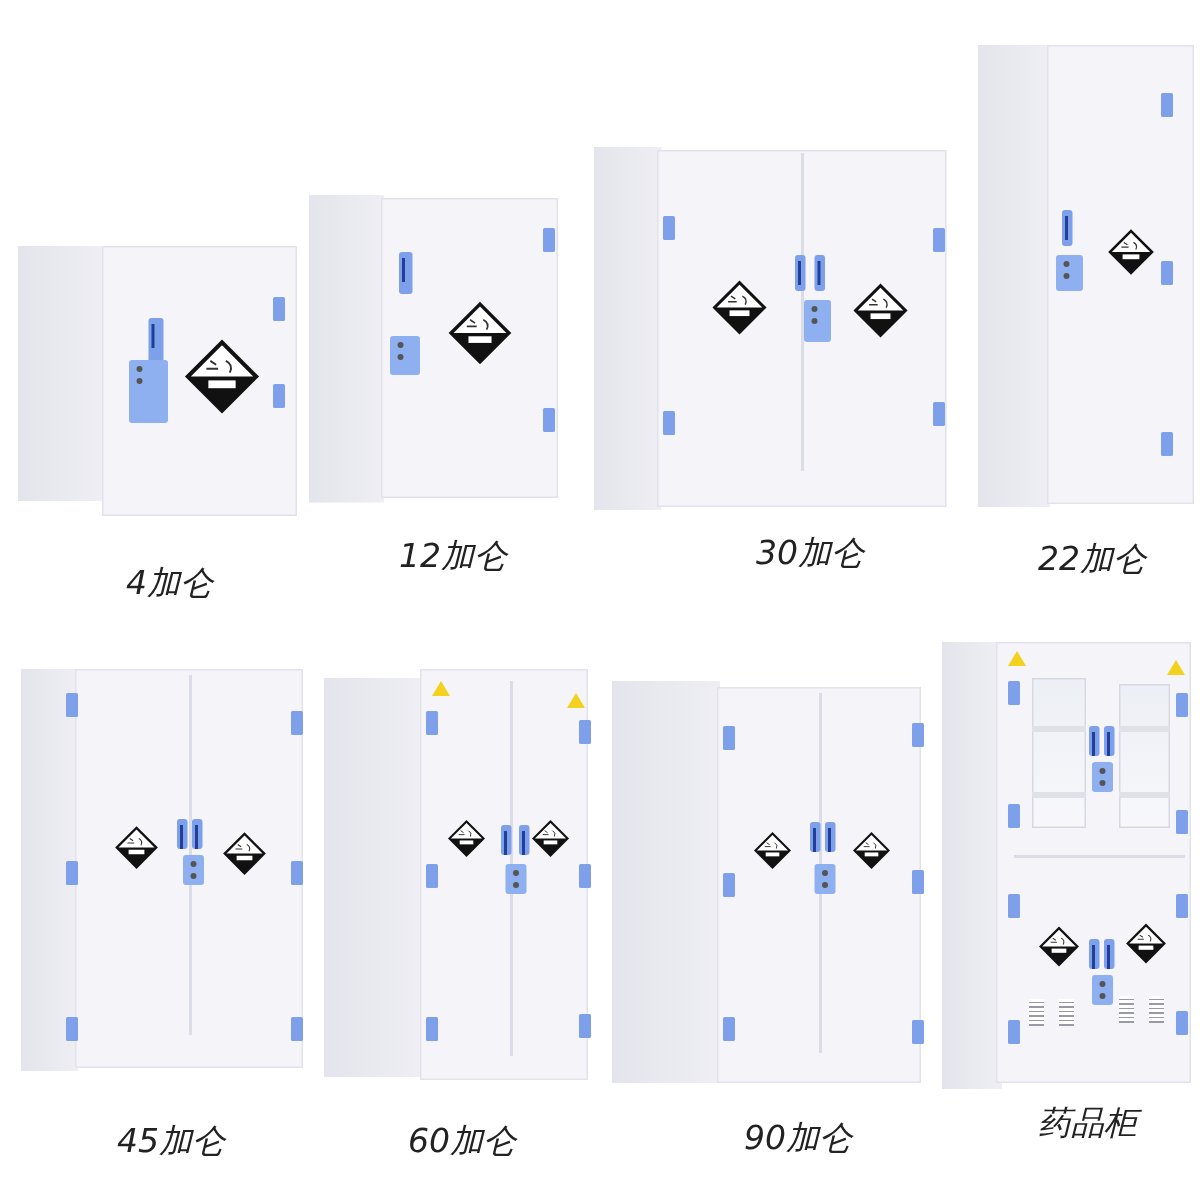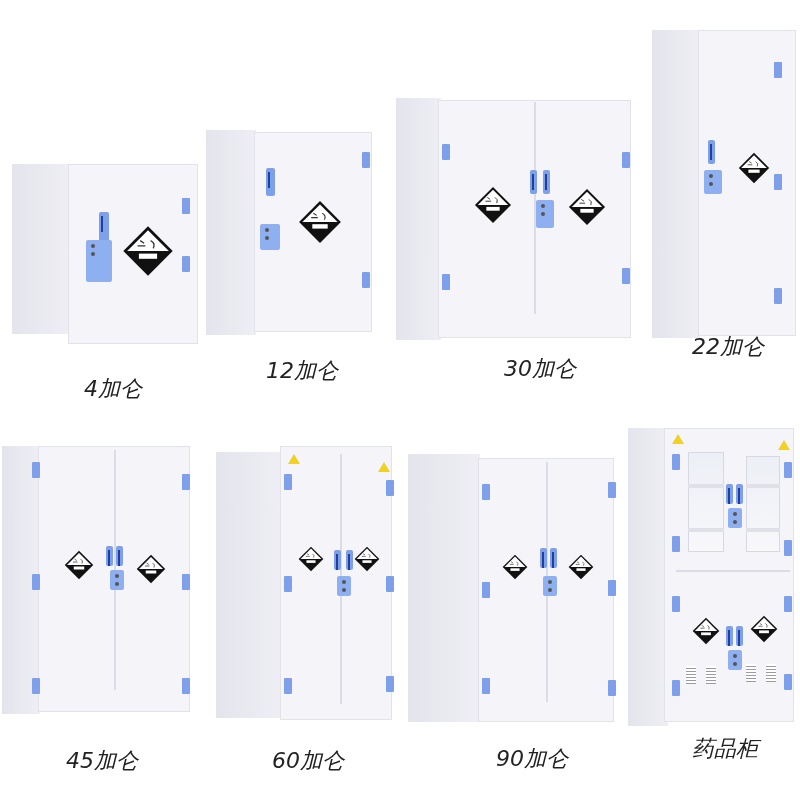--- a/index.html
+++ b/index.html
@@ -86,24 +86,24 @@
   <div class="side" style="left:0;top:0;width:48px;height:308px"></div>
   <div class="front" style="left:46px;top:0;width:98px;height:306px"></div>
   <div class="hinge" style="left:122px;top:32px"></div>
   <div class="hinge" style="left:122px;top:144px"></div>
   <div class="hinge" style="left:122px;top:258px"></div>
   <div class="handle" style="left:56px;top:110px"></div>
   <div class="lock" style="left:52px;top:140px;width:18px;height:24px"></div>
   <svg class="haz" style="left:86px;top:120px;width:32px;height:36px">
       <use href="#hz"></use>
     </svg>
-  <div class="label" style="left:40px;top:302px">22加仑</div>
-</div>
-
-<div class="item" style="left:2px;top:446px;width:190px;height:340px">
+  <div class="label" style="left:40px;top:328px">22加仑</div>
+</div>
+
+<div class="item" style="left:14px;top:446px;width:190px;height:340px">
   <div class="side" style="left:0;top:0;width:38px;height:268px"></div>
   <div class="front" style="left:36px;top:0;width:152px;height:266px"></div>
   <div class="door" style="left:112px;top:4px;width:1px;height:240px"></div>
   <div class="hinge" style="left:30px;top:16px"></div>
   <div class="hinge" style="left:30px;top:128px"></div>
   <div class="hinge" style="left:30px;top:232px"></div>
   <div class="hinge" style="left:180px;top:28px"></div>
   <div class="hinge" style="left:180px;top:128px"></div>
   <div class="hinge" style="left:180px;top:232px"></div>
   <div class="handle" style="left:104px;top:100px;height:20px"></div>

